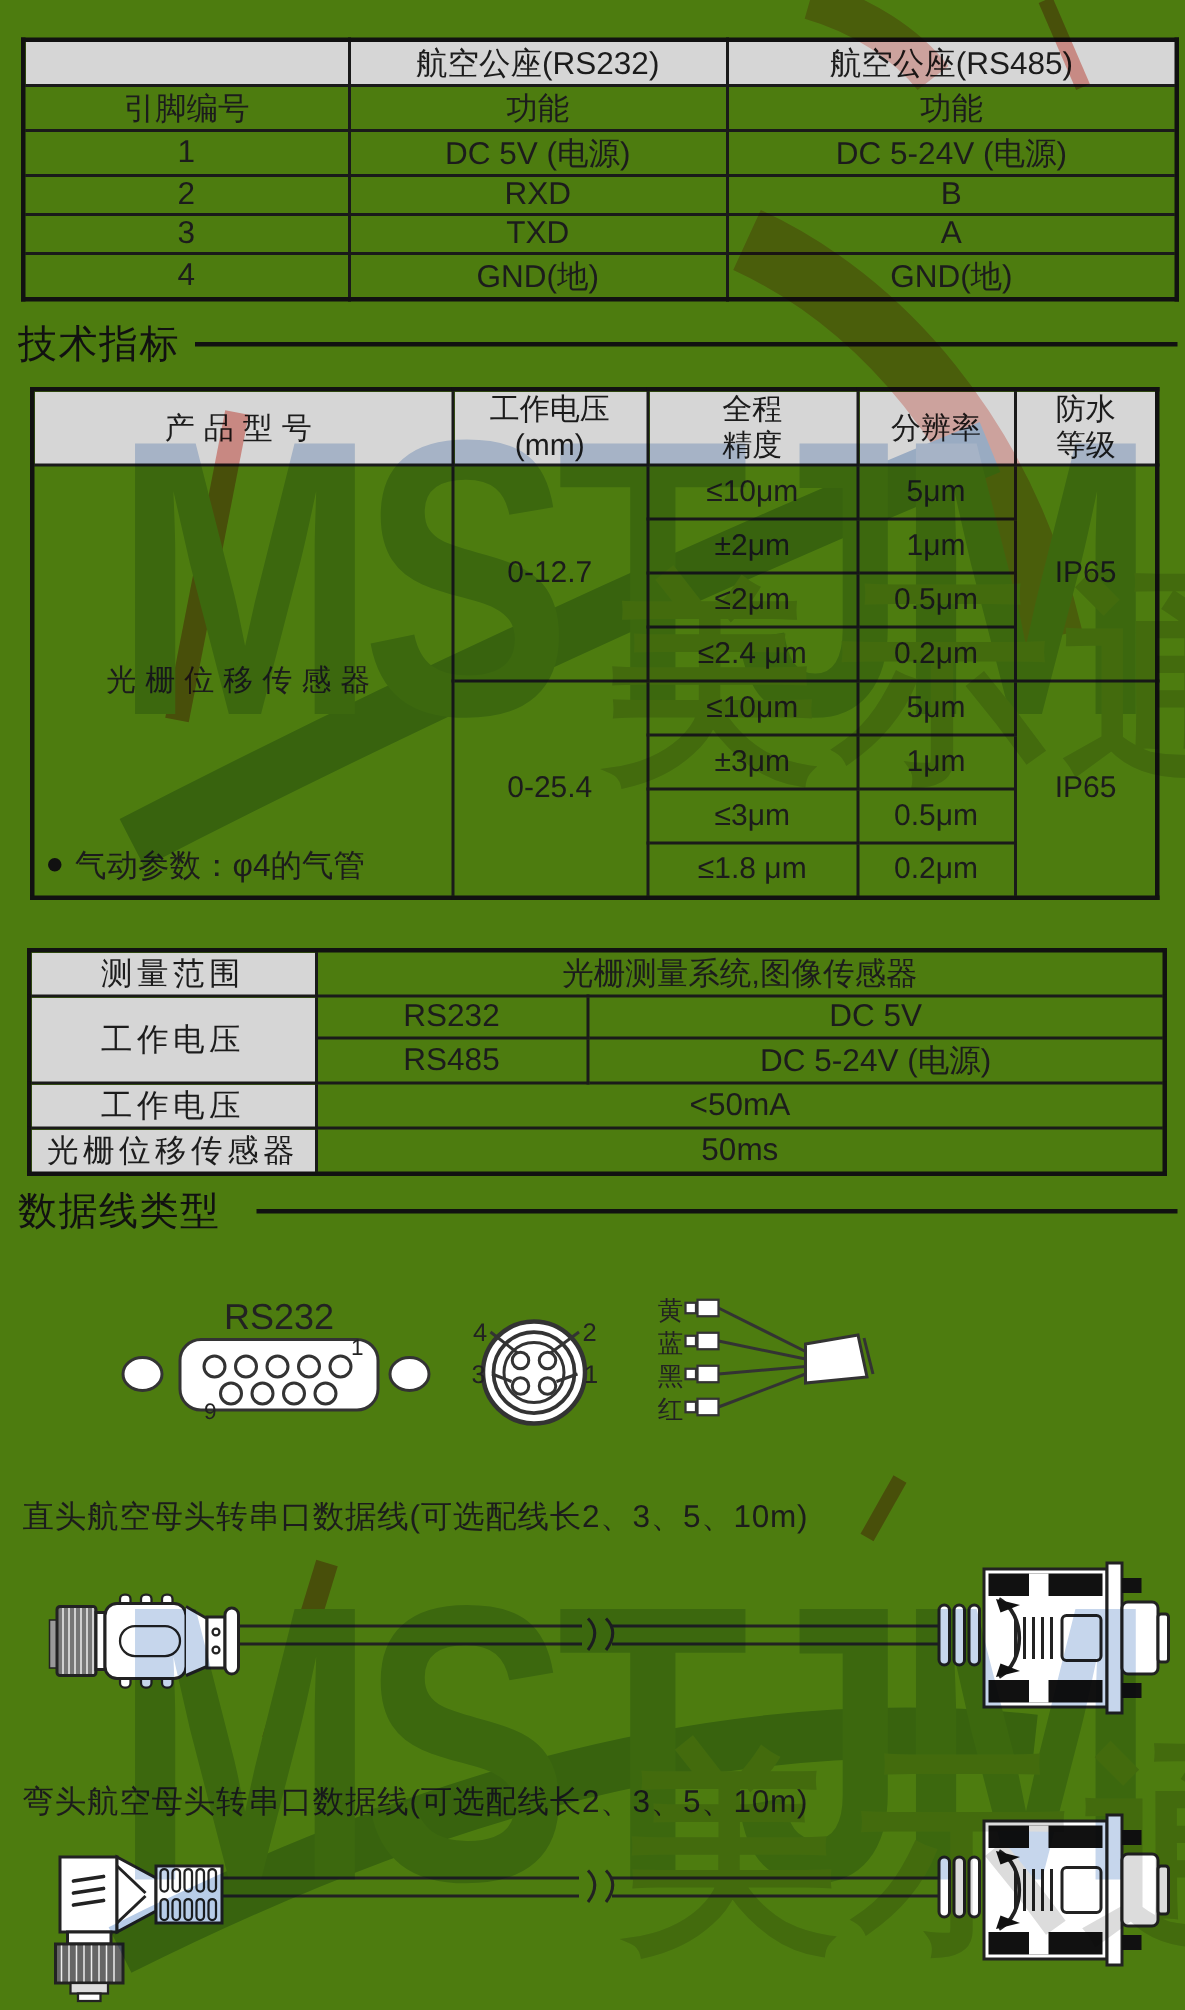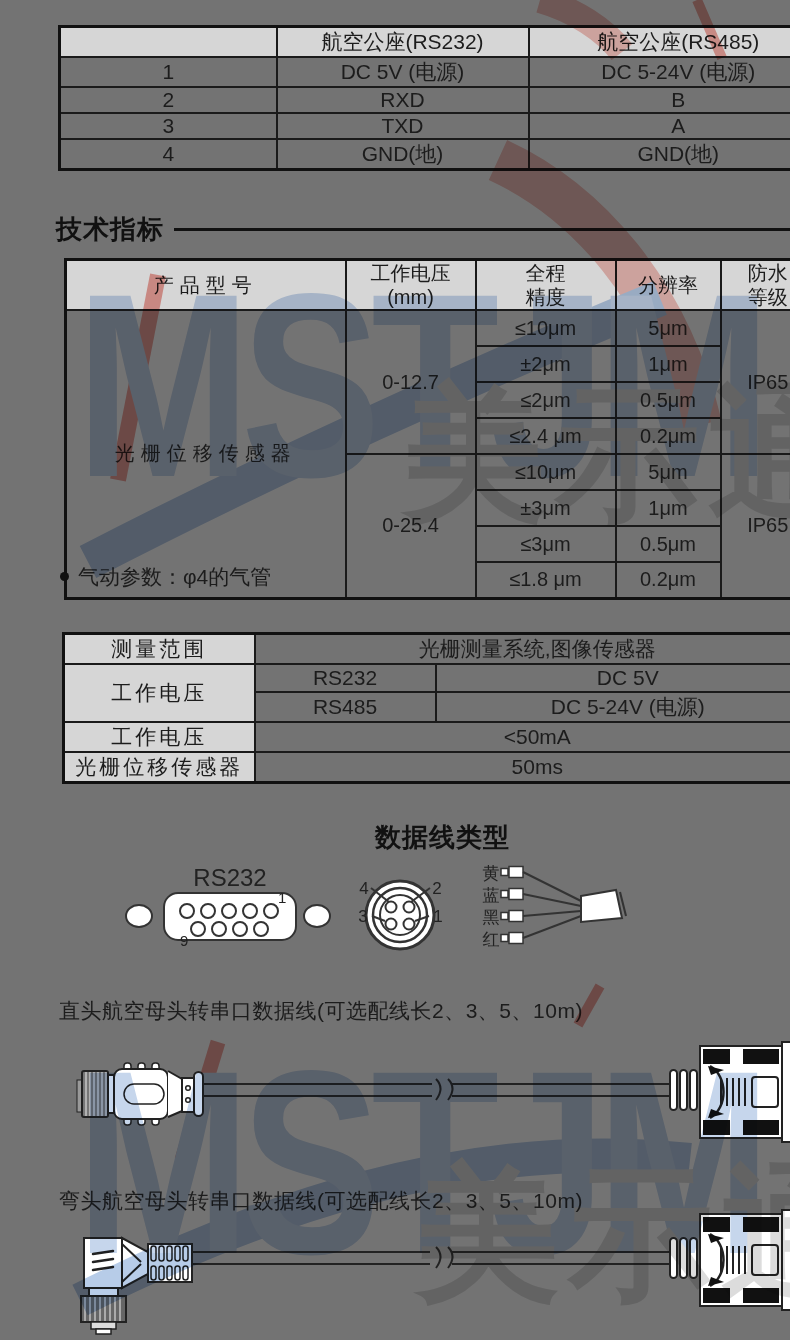--- a/index.html
+++ b/index.html
@@ -1,38 +1,38 @@
 <!DOCTYPE html>
 <html><head>
 <meta charset="utf-8">
 <style>
   * { margin:0; padding:0; box-sizing:border-box; }
   html,body { background:#fff; }
   body { font-family:"Liberation Sans","DejaVu Sans",sans-serif; color:#1c1c1c; }
-  .page { position:relative; width:790px; height:1340px; overflow:hidden; background:#737373;padding-left:44px; }
+  .page { position:relative; width:790px; height:1340px; overflow:hidden; background:#4d7c0f; }
 
   table { border-collapse:collapse; position:absolute; table-layout:fixed; border:3px solid #111; background:transparent; }
   td { border:2px solid #1a1a1a; text-align:center; vertical-align:middle; overflow:hidden; font-weight:normal; }
   .gray { background:#d6d6d6; }
 
   .pin-table { left:14px; top:25px; width:769px; font-size:21px; }
   .pin-table td { height:25px; }
 
-  .sec-head { position:absolute; left:12px; width:773px; display:flex; align-items:center; font-size:26px; font-weight:bold; color:#111; letter-spacing:1px; }
+  .sec-head { position:absolute; left:12px; width:773px; display:flex; align-items:center; font-size:26px; font-weight:normal; color:#111; letter-spacing:1px; }
   .sec-head .line { flex:1; height:3px; background:#111; }
   .sec-head.h1 { top:212px; } .sec-head.h1 .line { margin-left:10px; }
-  .sec-head.h2 { top:820px;flex-direction:column; } .sec-head.h2 .line { margin-left:24px; }
+  .sec-head.h2 { top:790px; } .sec-head.h2 .line { margin-left:24px; }
 
   .tech-table { left:20px; top:258px; width:750px; font-size:20px; }
   .tech-table td { height:36px; }
   .tech-table td.hdr { height:50px; }
   .tech-table .sp { letter-spacing:6px; }
   .hdr div { line-height:1.2; }
 
-  .bullets { position:absolute; left:16px; top:562px; font-size:21px; }
+  .bullets { position:absolute; left:32px; top:562px; font-size:21px; }
   .bullet { display:flex; align-items:center; height:29px; }
   .bullet .dot { width:9px; height:9px; border-radius:50%; background:#111; margin-right:9px; flex:none; }
 
   .spec-table { left:18px; top:632px; width:757px; font-size:21px; }
   .spec-table td { height:28px; }
   .spec-table td.lbl { letter-spacing:3px; }
 
   .caption { position:absolute; left:15px; font-size:21px; letter-spacing:0.5px; color:#1c1c1c; }
   .cap1 { top:997px; } .cap2 { top:1187px; }
 
@@ -57,20 +57,25 @@
     <colgroup>
           <col style="width:217px">
           <col style="width:252px">
           <col style="width:300px">
         </colgroup>
     <tbody>
           <tr>
       <td class="gray"></td>
       <td class="gray">航空公座(RS232)</td>
       <td class="gray">航空公座(RS485)</td>
+    </tr>
+    <tr>
+      <td>引脚编号</td>
+      <td>功能</td>
+      <td>功能</td>
     </tr>
     <tr>
       <td>1</td>
       <td>DC 5V (电源)</td>
       <td>DC 5-24V (电源)</td>
     </tr>
     <tr>
       <td>2</td>
       <td>RXD</td>
       <td>B</td>

